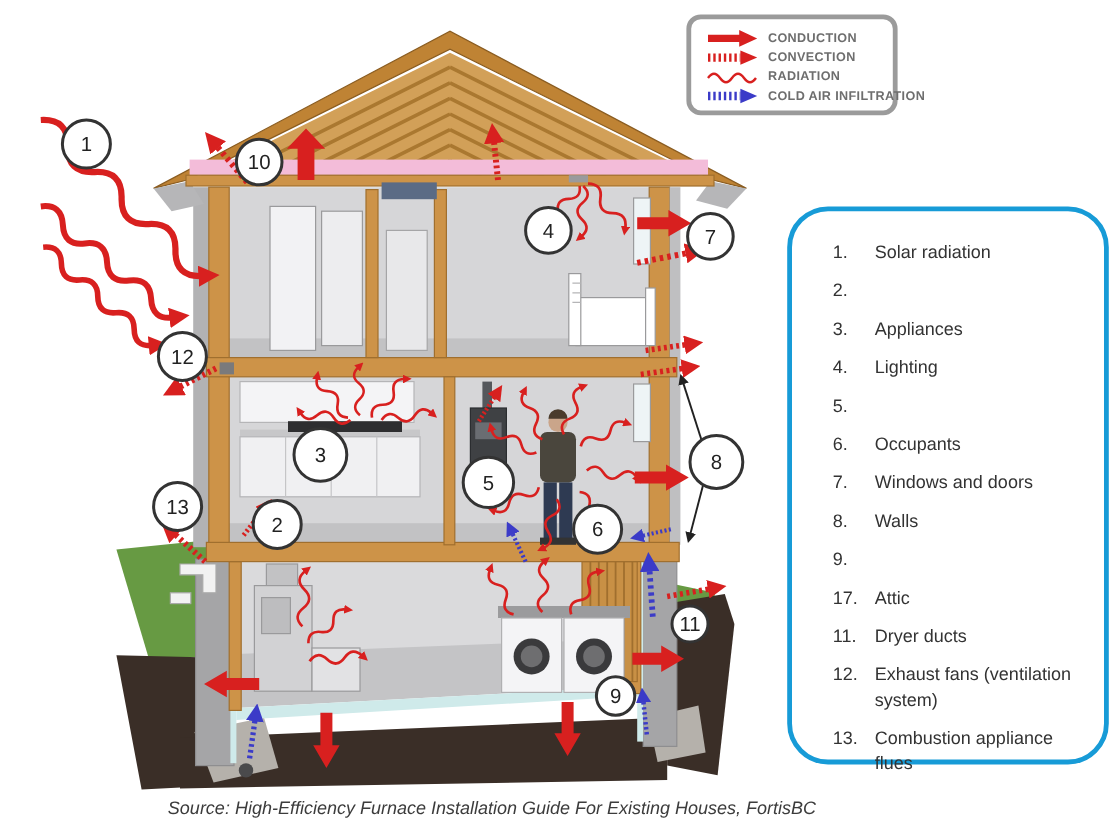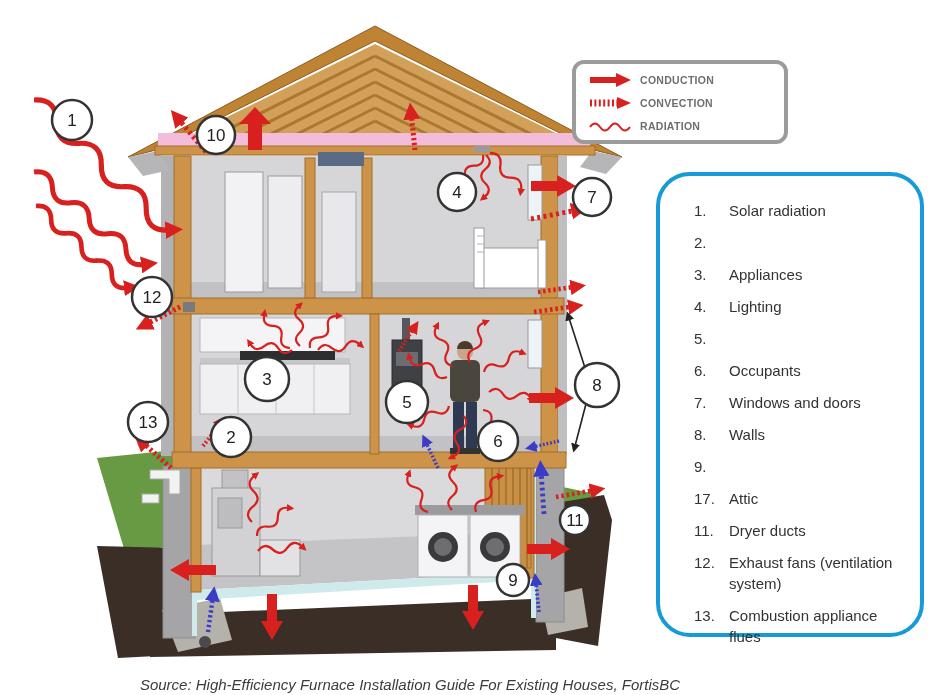--- a/index.html
+++ b/index.html
@@ -1,35 +1,35 @@
 <!DOCTYPE html>
 <html><head>
 <meta charset="utf-8">
 <style>
   html,body{margin:0;padding:0;background:#fff;}
   .stage{position:relative;width:928px;height:695px;background:#ffffff;overflow:hidden;
          font-family:"Liberation Sans",sans-serif;}
   svg.house{position:absolute;left:0;top:0;}
   
-  .legend{position:absolute;left:572px;top:12px;width:216px;height:84px;background:#fff;
+  .legend{position:absolute;left:572px;top:12px;width:176px;height:84px;background:#fff;
           border:4px solid #9b9b9b;border-radius:12px;box-sizing:border-box;
-          padding:8px 8px 6px 12px;display:flex;flex-direction:column;justify-content:space-between;margin-top:48px;}
+          padding:8px 8px 6px 12px;display:flex;flex-direction:column;justify-content:space-between;}
   .legend-row{display:flex;align-items:center;height:16px;}
   .legend-symbol{width:52px;flex:0 0 52px;display:flex;align-items:center;}
   .legend-label{font-size:10.5px;font-weight:600;letter-spacing:.3px;color:#6e6e6e;white-space:nowrap;}
   
   .panel{position:absolute;left:656px;top:172px;width:268px;height:465px;background:#fff;
          border:4px solid #179bd7;border-radius:34px;box-sizing:border-box;
          padding:24px 18px 10px 34px;}
   .key-item{display:flex;margin-bottom:11px;font-size:15px;line-height:21px;color:#333;}
   .key-num{flex:0 0 26px;}
   .key-label{flex:1;padding-left:9px;}
   
   .source{position:absolute;left:50px;top:665px;width:720px;text-align:center;
-          font-size:15px;font-style:italic;color:#3c3c3c;margin-top:11px;}
+          font-size:15px;font-style:italic;color:#3c3c3c;}
   .marker-circle{fill:#ffffff;stroke:#333333;stroke-width:2.5px;}
   .marker-num{font-family:"Liberation Sans",sans-serif;font-size:17px;fill:#222;}
 </style>
 </head>
 <body>
 
 <div class="stage">
 
   <svg class="house" width="928" height="695" viewBox="0 0 928 695">
     <defs>
@@ -304,20 +304,29 @@
         <span class="legend-label">CONVECTION</span>
       </div>
       <div class="legend-row">
         <span class="legend-symbol">
           <svg width="46" height="16" viewBox="0 0 46 16">
             <path d="M2 9 q 5 -7 10 0 t 10 0 t 10 0 t 10 0" fill="none" stroke="#d8201f" stroke-width="2"></path>
           </svg>
         </span>
         <span class="legend-label">RADIATION</span>
       </div>
+      <div class="legend-row">
+        <span class="legend-symbol">
+          <svg width="46" height="16" viewBox="0 0 46 16">
+            <line x1="2" y1="8" x2="29" y2="8" stroke="#3b3bc8" stroke-width="7" stroke-dasharray="2 2.4"></line>
+            <path d="M29 2 l14 6 -14 6 z" fill="#3b3bc8"></path>
+          </svg>
+        </span>
+        <span class="legend-label">COLD AIR INFILTRATION</span>
+      </div>
     </div>
 
   <div class="panel" id="key-panel">
       <div class="key-item">
         <span class="key-num">1.</span>
         <span class="key-label">Solar radiation</span>
       </div>
       <div class="key-item">
         <span class="key-num">2.</span>
       </div>

